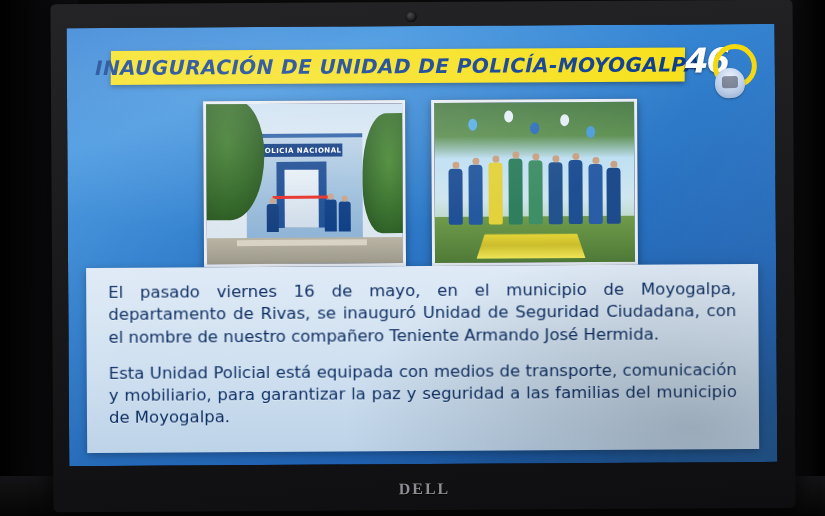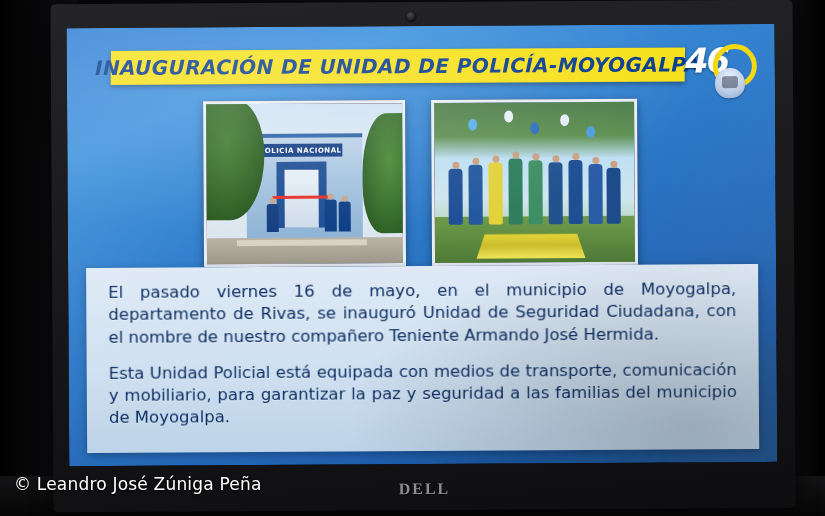--- a/index.html
+++ b/index.html
@@ -437,15 +437,14 @@
         </div>
 
         <div class="slide-sheen"></div>
       </div>
       <div class="glare"></div>
     </div>
 
     <div class="brand">DELL</div>
   </div>
 
-  <div class="credit">© Leandro José Zúniga Peña</div>
 
 </div>
 
 </body></html>

